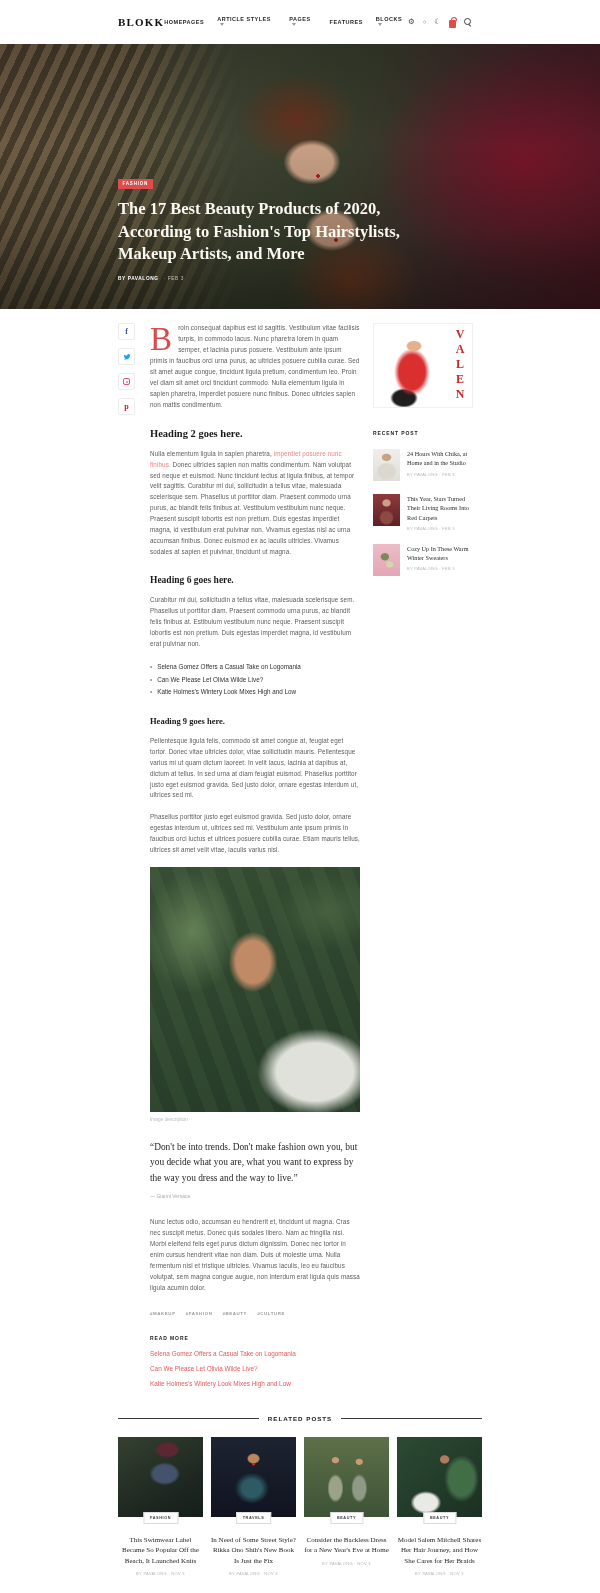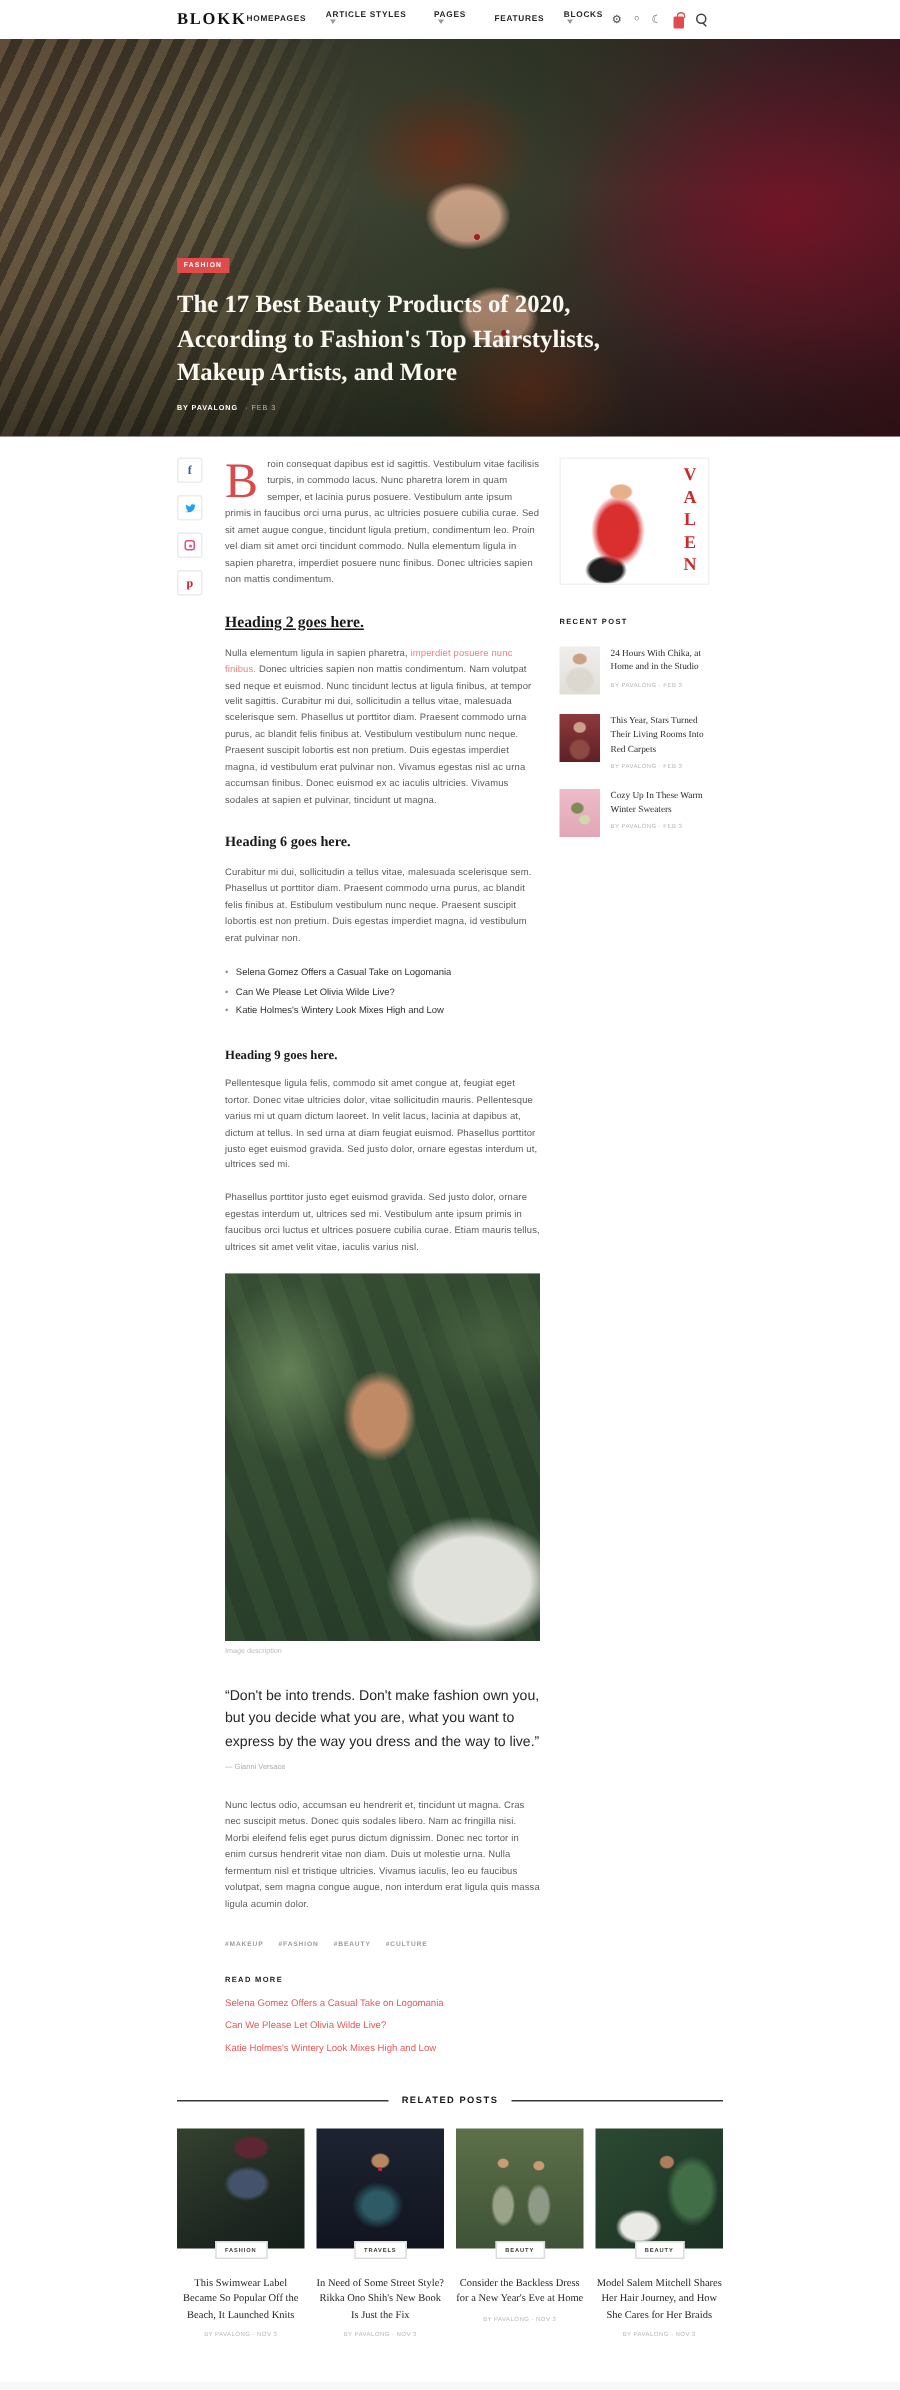--- a/index.html
+++ b/index.html
@@ -4,21 +4,21 @@
 <style>
   * { box-sizing: border-box; margin: 0; padding: 0; }
   html,body { width:600px; }
   body {
     height:1593px; background:#fff; overflow:hidden; position:relative;
     font-family:"Liberation Sans","DejaVu Sans",sans-serif; color:#5b5b5b;
   }
   .serif { font-family:"Liberation Serif","DejaVu Serif",serif; }
 
   
-  .hdr { height:26px; display:flex; align-items:center; justify-content:space-between;
+  .hdr { height:44px; display:flex; align-items:center; justify-content:space-between;
          padding:0 128px 0 118px; background:#fff; }
   .logo { font-family:"Liberation Serif","DejaVu Serif",serif; font-weight:700;
           font-size:11px; letter-spacing:1.2px; color:#101010; }
   .nav { display:flex; gap:13px; align-items:center; }
   .nav-item { font-size:5.5px; font-weight:700; letter-spacing:.5px; color:#252525; cursor:pointer; }
   .has-dd::after { content:""; display:inline-block; margin-left:2.5px; vertical-align:1px;
          border-left:2.5px solid transparent; border-right:2.5px solid transparent; border-top:3px solid #999; }
   .hdr-icons { display:flex; gap:8px; align-items:center; }
   .hicon { font-size:7.5px; color:#4a4a4a; line-height:1; cursor:pointer; }
   .search-ic { width:8px; height:8px; position:relative; cursor:pointer; }
@@ -40,21 +40,21 @@
       radial-gradient(85px 65px at 298px 75px, rgba(112,51,30,.95), rgba(112,51,30,0) 72%),
       radial-gradient(95px 75px at 352px 238px, rgba(122,56,32,.9), rgba(122,56,32,0) 72%),
       radial-gradient(190px 150px at 525px 120px, rgba(126,21,42,.95), rgba(126,21,42,0) 78%),
       linear-gradient(105deg,#55493a 0%,#454a38 28%,#39402e 55%,#46242a 80%,#4f1522 100%);
   }
   .hero-stripes { position:absolute; left:0; top:0; width:40%; height:100%;
       background:repeating-linear-gradient(115deg, rgba(152,122,86,.5) 0 7px, rgba(66,50,34,.5) 7px 14px);
       -webkit-mask:linear-gradient(90deg,#000 55%,transparent); mask:linear-gradient(90deg,#000 55%,transparent); }
   .hero-shade { position:absolute; inset:0;
       background:linear-gradient(180deg, rgba(0,0,0,.22), rgba(10,12,8,.06) 38%, rgba(8,10,6,.2) 70%, rgba(8,10,6,.5)); }
-  .hero-inner { position:absolute; left:118px; bottom:16px; width:300px; z-index:3; }
+  .hero-inner { position:absolute; left:118px; bottom:28px; width:300px; z-index:3; }
   .hero-badge { display:inline-block; background:#e04b4b; color:#fff; font-size:4.5px;
       font-weight:700; letter-spacing:.8px; padding:2.5px 4.5px; cursor:pointer; }
   .hero-title { font-family:"Liberation Serif","DejaVu Serif",serif; font-weight:600;
       font-size:16.5px; line-height:1.37; color:#fbf8f2; margin:9px 0 10px; }
   .hero-byline { font-size:4.8px; letter-spacing:.6px; color:rgba(255,255,255,.65); }
   .hero-byline .by-main { color:#fff; font-weight:700; margin-right:3px; }
 
   
   .content { position:relative; padding-top:14px; }
   .share { position:absolute; left:118px; top:14px; width:17px; }
@@ -63,40 +63,40 @@
   .fb-g { font-size:8px; font-weight:700; color:#3b5998; font-family:"Liberation Serif",serif; }
   .pin-g { font-size:8px; font-weight:700; color:#c8232c; font-family:"Liberation Serif",serif; }
   .ig-g { width:7px; height:7px; border:1px solid #e0527c; border-radius:2px; position:relative; }
   .ig-g::after { content:""; position:absolute; inset:1.5px; border:1px solid #e0527c; border-radius:50%; }
 
   .main { margin-left:150px; width:210px; }
   .main p { font-size:6.3px; line-height:1.74; letter-spacing:.1px; color:#5b5b5b; margin-bottom:11px; }
   .dropcap { float:left; font-family:"Liberation Serif","DejaVu Serif",serif; color:#d84b4b;
       font-size:33px; line-height:.82; padding:3px 6px 2px 0; }
   .h2,.h3,.h4 { font-family:"Liberation Serif","DejaVu Serif",serif; color:#191919; font-weight:700; }
-  .h2 { font-size:10.5px; margin:17px 0 10px;text-decoration:underline; }
+  .h2 { font-size:10.5px; margin:17px 0 10px; }
   .h3 { font-size:9.5px;  margin:17px 0 10px; }
   .h4 { font-size:8.5px;  margin:17px 0 10px; }
   .inline-link { color:#ec8383; text-decoration:none; cursor:pointer; }
   .blist { list-style:none; margin:2px 0 14px; }
   .blist li { font-size:6.3px; line-height:2; color:#303030; cursor:default; }
   .blist li::before { content:"•"; color:#8a8a8a; margin-right:5px; }
 
   .figure { width:210px; height:245px; margin:8px 0 5px;
     background:
       radial-gradient(34px 42px at 103px 95px, #c08a66 0 50%, rgba(192,138,102,0) 72%),
       radial-gradient(80px 60px at 165px 205px, #e0e1da 0 48%, rgba(224,225,218,0) 72%),
       radial-gradient(65px 85px at 42px 65px, rgba(104,134,90,.9), rgba(104,134,90,0) 72%),
       radial-gradient(75px 55px at 178px 45px, rgba(72,99,64,.9), rgba(72,99,64,0) 70%),
       repeating-linear-gradient(70deg, rgba(44,66,40,.45) 0 13px, rgba(28,46,28,.45) 13px 26px),
       linear-gradient(160deg,#4c6847,#2c4230);
   }
   .figcap { font-size:4.8px; color:#bcbcbc; margin-bottom:18px; }
 
-  .quote { font-family:Liberation Sans, sans-serif; font-size:9.4px; line-height:1.62;
+  .quote { font-family:Liberation Serif, serif; font-size:9.4px; line-height:1.62;
       color:#262626; margin:16px 0 7px; }
   .quote-attr { font-size:5px; color:#ababab; margin-bottom:18px; }
 
   .tags { display:flex; gap:10px; margin:17px 0 19px; }
   .tag { font-size:4.4px; font-weight:700; letter-spacing:.6px; color:#9a9a9a; cursor:pointer; }
   .rm-label { font-size:5px; font-weight:800; letter-spacing:.9px; color:#1b1b1b; margin-bottom:9px; }
   .rm-link { display:block; font-size:6.4px; color:#e35b5b; text-decoration:none; margin-bottom:8px; cursor:pointer; }
 
   
   .sidebar { position:absolute; left:373px; top:14px; width:100px; }

